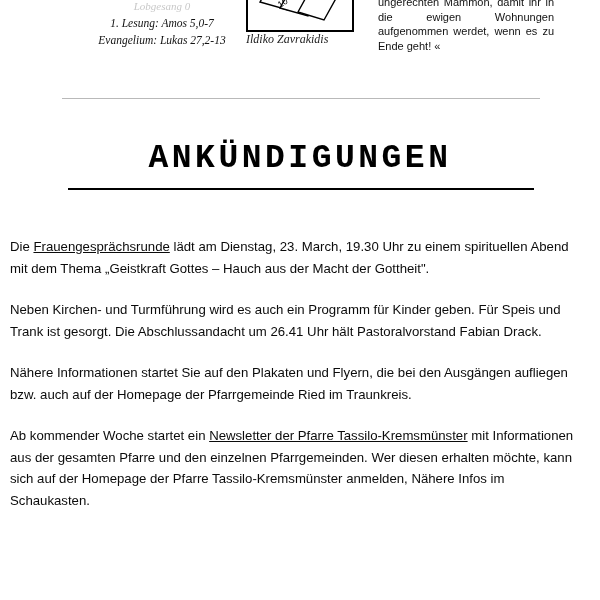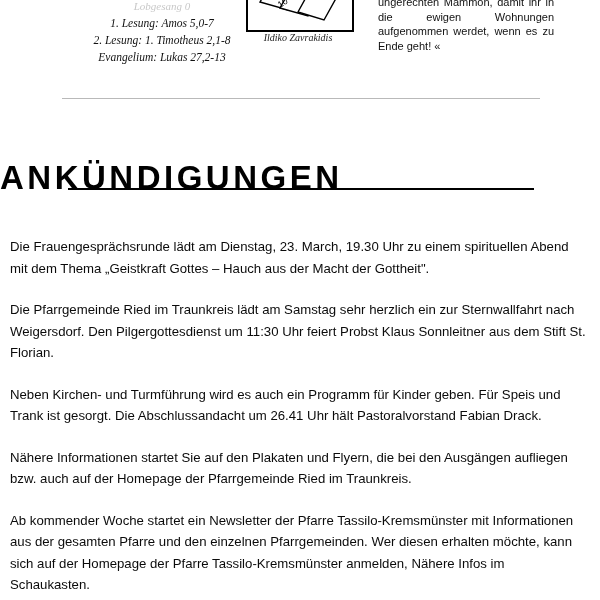--- a/index.html
+++ b/index.html
@@ -63,24 +63,24 @@
     position: absolute;
     left: 50%;
     top: 8px;
     transform: translateX(-50%);
   }
   .logo-caption {
     position: absolute;
     left: 246px;
     top: 32px;
     width: 104px;
-    text-align: center;
+    text-align: left;
     font-family: "Liberation Serif", serif;
     font-style: italic;
-    font-size: 10px;
+    font-size: 12px;
     color: #222;
   }
 
   
   .gospel {
     position: absolute;
     left: 378px;
     top: -34px;
     width: 176px;
     font-family: "Liberation Sans", sans-serif;
@@ -99,26 +99,26 @@
     height: 1px;
     background: #b9b9b9;
   }
 
   
   .title {
     position: absolute;
     left: 0;
     top: 140px;
     width: 600px;
-    font-family: Liberation Sans, sans-serif;
+    text-align: center;
+    font-family: Liberation Mono, monospace;
     font-size: 33px;
     letter-spacing: 3.5px;
     font-weight: 700;
     color: #000;
-    margin-top: 19px;
   }
   .title-rule {
     position: absolute;
     left: 68px;
     top: 188px;
     width: 466px;
     height: 2px;
     background: #000;
   }
 
@@ -131,33 +131,33 @@
     font-family: "Liberation Sans", sans-serif;
     font-size: 13.2px;
     line-height: 21.5px;
     color: #0b0b0b;
   }
   .para {
     margin: 0 0 20px 0;
   }
   .para:last-child { margin-bottom: 8px; }
   .u {
+    text-decoration: underline;
   }
 </style>
 </head>
 <body>
 
 <div class="page">
 
   <div class="header-zone">
 
     <div class="readings">
       <div class="faded">Lobgesang 0</div>
       <div>1. Lesung: Amos 5,0-7</div>
-      <div>2. Lesung: 1. Timotheus 2,1-8</div>
       <div>Evangelium: Lukas 27,2-13</div>
     </div>
 
     <div class="logo-box">
       <svg class="fan" width="100" height="80" viewBox="0 0 100 80">
         <g fill="#ffffff" stroke="#000000" stroke-width="1.4">
           <polygon points="10,52 32,14 58,24 38,60"></polygon>
           <polygon points="30,58 52,18 78,28 58,66"></polygon>
           <polygon points="48,62 70,22 94,34 74,70"></polygon>
         </g>
@@ -174,19 +174,18 @@
     <div class="gospel">als die Kinder des Lichtes. Ich sage euch: Macht euch Freunde mit dem ungerechten Mammon, damit ihr in die ewigen Wohnungen aufgenommen werdet, wenn es zu Ende geht! «</div>
 
     <div class="head-rule"></div>
   </div>
 
   <div class="title">ANKÜNDIGUNGEN</div>
   <div class="title-rule"></div>
 
   <div class="body-text">
       <div class="para"><span>Die </span><span class="u">Frauengesprächsrunde</span><span> lädt am Dienstag, 23. March, 19.30 Uhr zu einem spirituellen Abend mit dem Thema „Geistkraft Gottes – Hauch aus der Macht der Gottheit".</span></div>
-      <div class="para"><span>Die Pfarrgemeinde Ried im Traunkreis lädt am Samstag sehr herzlich ein zur </span><span class="u">Sternwallfahrt</span><span> nach Weigersdorf. Den Pilgergottesdienst um 11:30 Uhr feiert Probst Klaus Sonnleitner aus dem Stift St. Florian.</span></div>
       <div class="para"><span>Neben Kirchen- und Turmführung wird es auch ein Programm für Kinder geben. Für Speis und Trank ist gesorgt. Die Abschlussandacht um 26.41 Uhr hält Pastoralvorstand Fabian Drack.</span></div>
       <div class="para"><span>Nähere Informationen startet Sie auf den Plakaten und Flyern, die bei den Ausgängen aufliegen bzw. auch auf der Homepage der Pfarrgemeinde Ried im Traunkreis.</span></div>
       <div class="para"><span>Ab kommender Woche startet ein </span><span class="u">Newsletter der Pfarre Tassilo-Kremsmünster</span><span> mit Informationen aus der gesamten Pfarre und den einzelnen Pfarrgemeinden. Wer diesen erhalten möchte, kann sich auf der Homepage der Pfarre Tassilo-Kremsmünster anmelden, Nähere Infos im Schaukasten.</span></div>
     </div>
 
 </div>
 
 </body></html>

